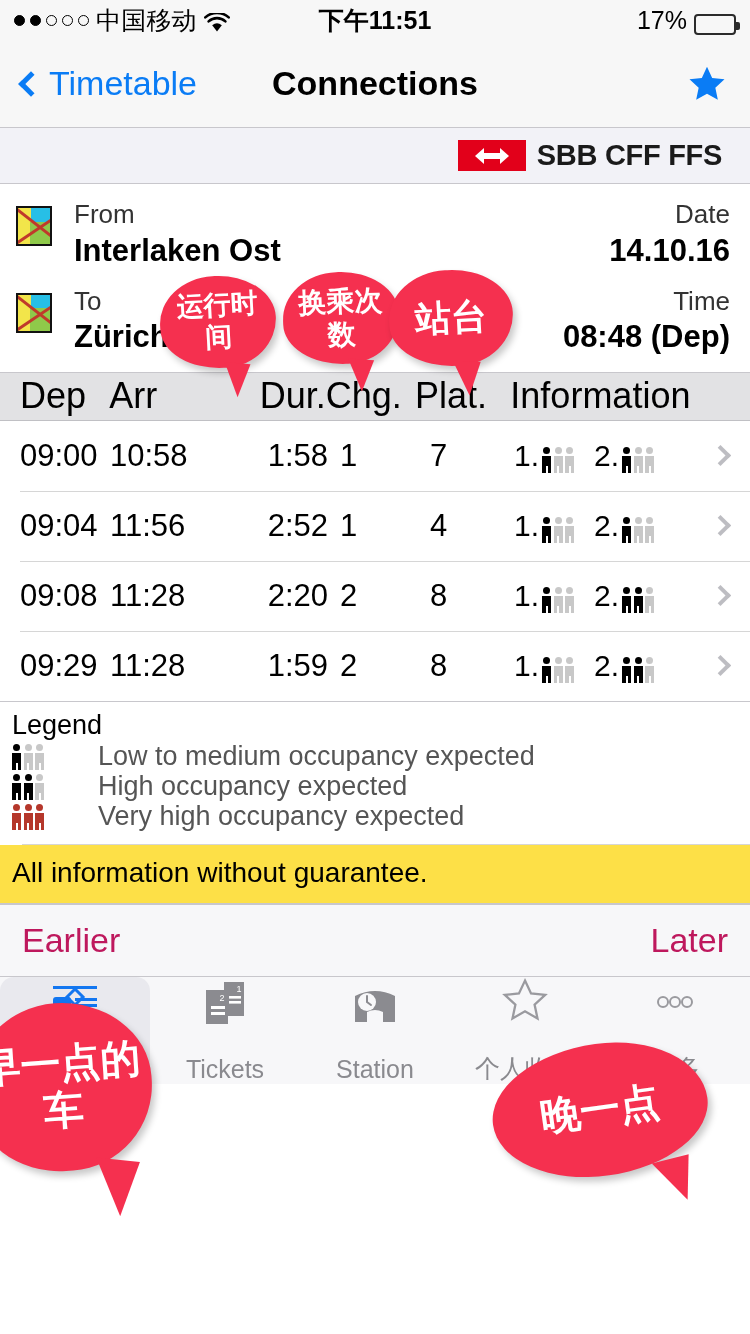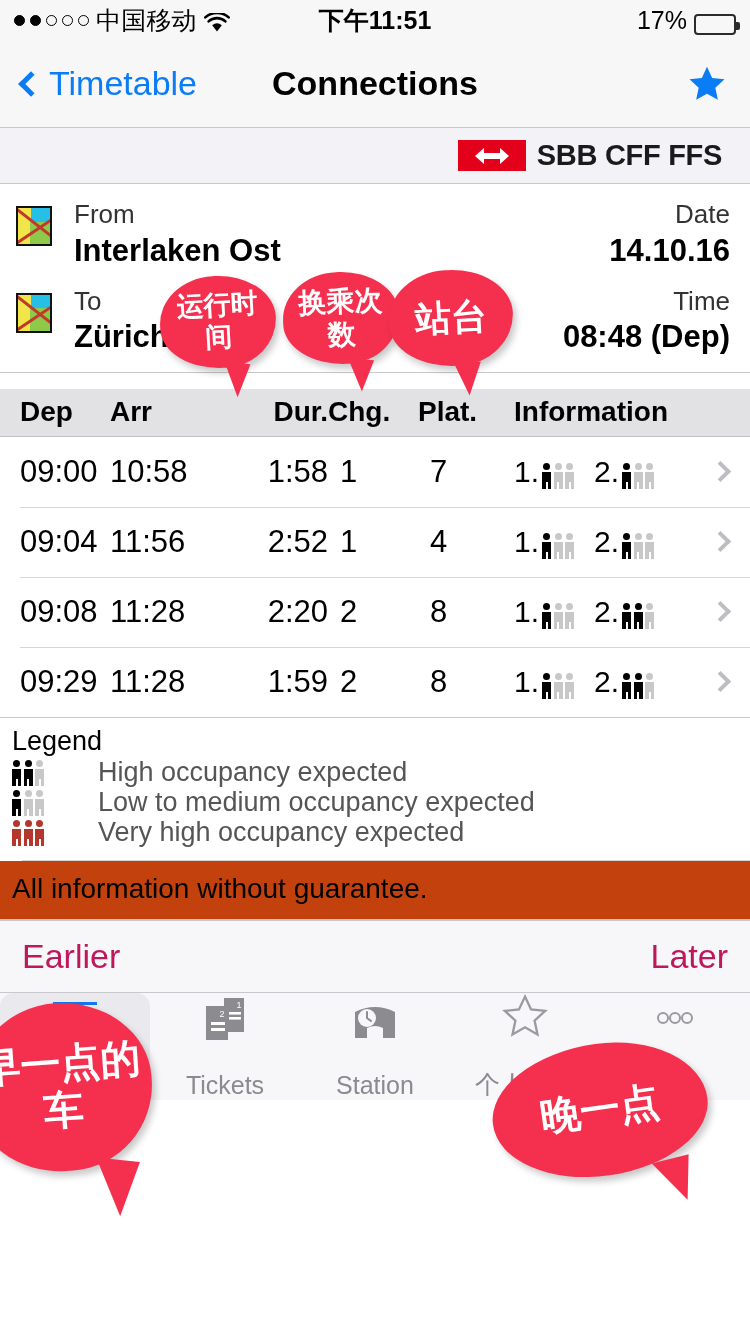--- a/index.html
+++ b/index.html
@@ -94,21 +94,21 @@
   .ft-label { font-size:26px; color:#333; line-height:1.25; }
   .ft-value { font-size:31px; font-weight:bold; color:#000; line-height:1.3; margin-top:1px;text-align:right; }
   .ft-right { text-align:right; margin-left:auto; }
   .ft-right .ft-label { font-size:26px; }
   .ft-right .ft-value { font-size:31px; }
 
   
   .tbl-head {
     display:flex; align-items:center; height:48px;
     background:#e2e2e4; border-bottom:1px solid #c0c0c4;
-    font-size:28px; font-weight:bold; color:#000;margin-top:16px;
+    font-size:36px; font-weight:normal; color:#000;
   }
   .tbl-row {
     display:flex; align-items:center; height:70px;
     background:#fff; position:relative; cursor:pointer;
   }
   .tbl-row + .tbl-row::before,
   .tbl-row.has-sep::before {
     content:""; position:absolute; top:0; left:20px; right:0; height:1px; background:#d6d6d6;
   }
   .c-dep   { width:110px; padding-left:20px; }
@@ -152,21 +152,21 @@
   .legend {
     background:#fff; border-top:1px solid #c8c7cc; padding:8px 20px 6px 12px;
   }
   .legend-title { font-size:27px; color:#000; margin-bottom:1px; }
   .legend-row { display:flex; align-items:center; height:30px; }
   .legend-icon { width:86px; flex:0 0 86px; display:flex; align-items:flex-end; }
   .legend-text { font-size:27px; color:#555; }
   .legend-hr { height:1px; background:#d6d6d6; margin:6px 0 0 22px; }
   .guarantee {
     font-size:28px; color:#000; padding:12px 0 14px 12px;
-    border-bottom:1px solid #c8c7cc; background:#c2410c;
+    border-bottom:1px solid #c8c7cc; background:#fde047;
   }
 
   
   .gray-fill { background:#eeeef3; flex:1; }
 
   
   .el-bar {
     height:72px; background:#f7f7f9; border-top:1px solid #c8c7cc;
     display:flex; align-items:center; justify-content:space-between;
     padding:0 22px; position:relative; z-index:5;
@@ -543,50 +543,50 @@
   <div class="legend">
     <div class="legend-title">Legend</div>
     <div id="legend-rows">
         <div class="legend-row">
           <span class="legend-icon">
             <span class="people">
               <span class="person dark">
                 <span class="head"></span>
                 <span class="body"></span>
               </span>
-              <span class="person dark">
-                <span class="head"></span>
-                <span class="body"></span>
-              </span>
               <span class="person light">
                 <span class="head"></span>
                 <span class="body"></span>
               </span>
+              <span class="person light">
+                <span class="head"></span>
+                <span class="body"></span>
+              </span>
             </span>
           </span>
-          <span class="legend-text">High occupancy expected</span>
+          <span class="legend-text">Low to medium occupancy expected</span>
         </div>
         <div class="legend-row">
           <span class="legend-icon">
             <span class="people">
               <span class="person dark">
                 <span class="head"></span>
                 <span class="body"></span>
               </span>
+              <span class="person dark">
+                <span class="head"></span>
+                <span class="body"></span>
+              </span>
               <span class="person light">
                 <span class="head"></span>
                 <span class="body"></span>
               </span>
-              <span class="person light">
-                <span class="head"></span>
-                <span class="body"></span>
-              </span>
             </span>
           </span>
-          <span class="legend-text">Low to medium occupancy expected</span>
+          <span class="legend-text">High occupancy expected</span>
         </div>
         <div class="legend-row">
           <span class="legend-icon">
             <span class="people">
               <span class="person red">
                 <span class="head"></span>
                 <span class="body"></span>
               </span>
               <span class="person red">
                 <span class="head"></span>

